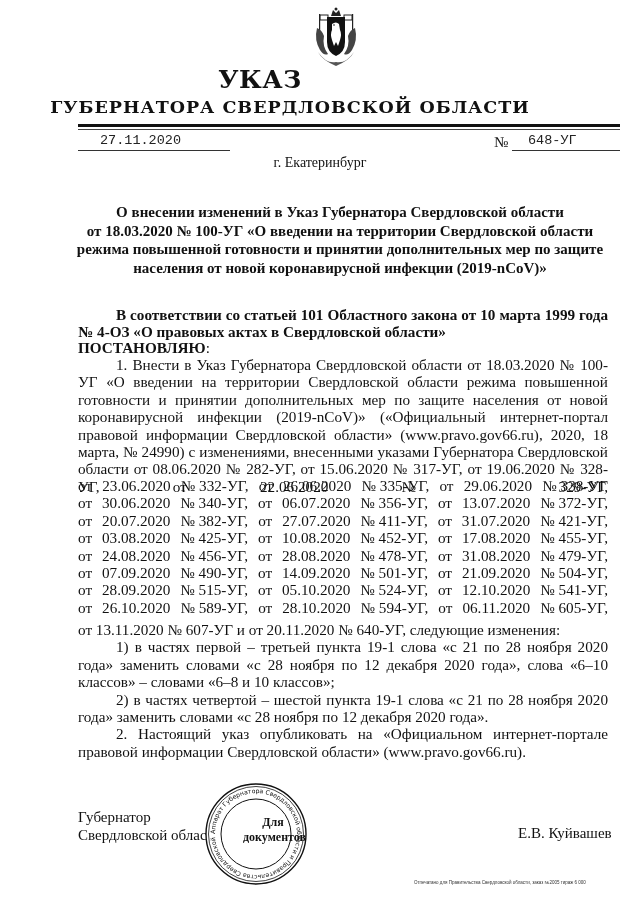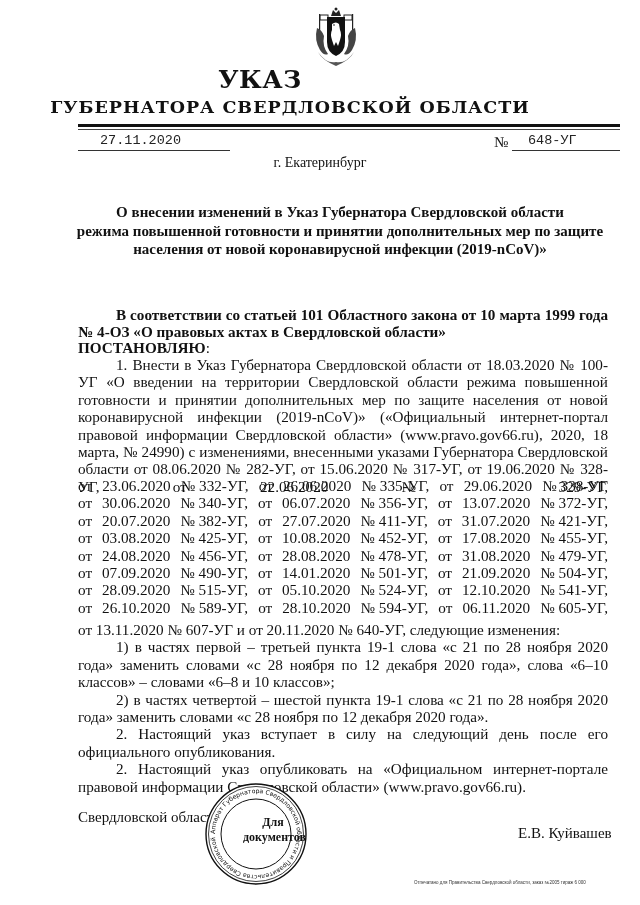--- a/index.html
+++ b/index.html
@@ -83,20 +83,21 @@
 <div class="date">27.11.2020</div>
 <div class="date-line"></div>
 <div class="num-sign">№</div>
 <div class="num-value">648-УГ</div>
 <div class="num-line"></div>
 
 <div class="city">г. Екатеринбург</div>
 
 <div class="heading">
   <div>О внесении изменений в Указ Губернатора Свердловской области</div>
+  <div>от 18.03.2020 № 100-УГ «О введении на территории Свердловской области</div>
   <div>режима повышенной готовности и принятии дополнительных мер по защите</div>
   <div>населения от новой коронавирусной инфекции (2019-nCoV)»</div>
 </div>
 
 <div class="body preamble">
   <p class="p indent">В соответствии со статьей 101 Областного закона от 10 марта 1999 года № 4-ОЗ «О правовых актах в Свердловской области»</p>
 </div>
 
 <div class="body decree-word">
   <span class="bold">ПОСТАНОВЛЯЮ</span><span>:</span>
@@ -160,21 +161,21 @@
       <span>№ 478-УГ,</span>
       <span>от</span>
       <span>31.08.2020</span>
       <span>№ 479-УГ,</span>
   </div>
   <div class="grow">
     <span>от</span>
       <span>07.09.2020</span>
       <span>№ 490-УГ,</span>
       <span>от</span>
-      <span>14.01.2020</span>
+      <span>14.09.2020</span>
       <span>№ 501-УГ,</span>
       <span>от</span>
       <span>21.09.2020</span>
       <span>№ 504-УГ,</span>
   </div>
   <div class="grow">
     <span>от</span>
       <span>28.09.2020</span>
       <span>№ 515-УГ,</span>
       <span>от</span>
@@ -194,25 +195,25 @@
       <span>от</span>
       <span>06.11.2020</span>
       <span>№ 605-УГ,</span>
   </div>
 </div>
 
 <div class="body after-grid">
   <p class="p">от 13.11.2020 № 607-УГ и от 20.11.2020 № 640-УГ, следующие изменения:</p>
   <p class="p indent">1) в частях первой – третьей пункта 19-1 слова «с 21 по 28 ноября 2020 года» заменить словами «с 28 ноября по 12 декабря 2020 года», слова «6–10 классов» – словами «6–8 и 10 классов»;</p>
   <p class="p indent">2) в частях четвертой – шестой пункта 19-1 слова «с 21 по 28 ноября 2020 года» заменить словами «с 28 ноября по 12 декабря 2020 года».</p>
-  <p class="p indent">2. Настоящий указ вступает в силу на следующий день после его официального опубликования.</p>
   <p class="p indent">2. Настоящий указ опубликовать на «Официальном интернет-портале правовой информации Свердловской области» (www.pravo.gov66.ru).</p>
 </div>
 
 <div class="signature-left">
+  <div>Губернатор</div>
   <div>Свердловской области</div>
 </div>
 
 <div class="seal">
   <svg width="104" height="104" viewBox="0 0 104 104">
     <defs>
       <path id="sealRing" d="M52,52 m-41,0 a41,41 0 1,1 82,0 a41,41 0 1,1 -82,0"></path>
     </defs>
     <circle cx="52" cy="52" r="50" fill="#fff" stroke="#111" stroke-width="1.4"></circle>
     <circle cx="52" cy="52" r="47.5" fill="none" stroke="#111" stroke-width="0.8"></circle>

